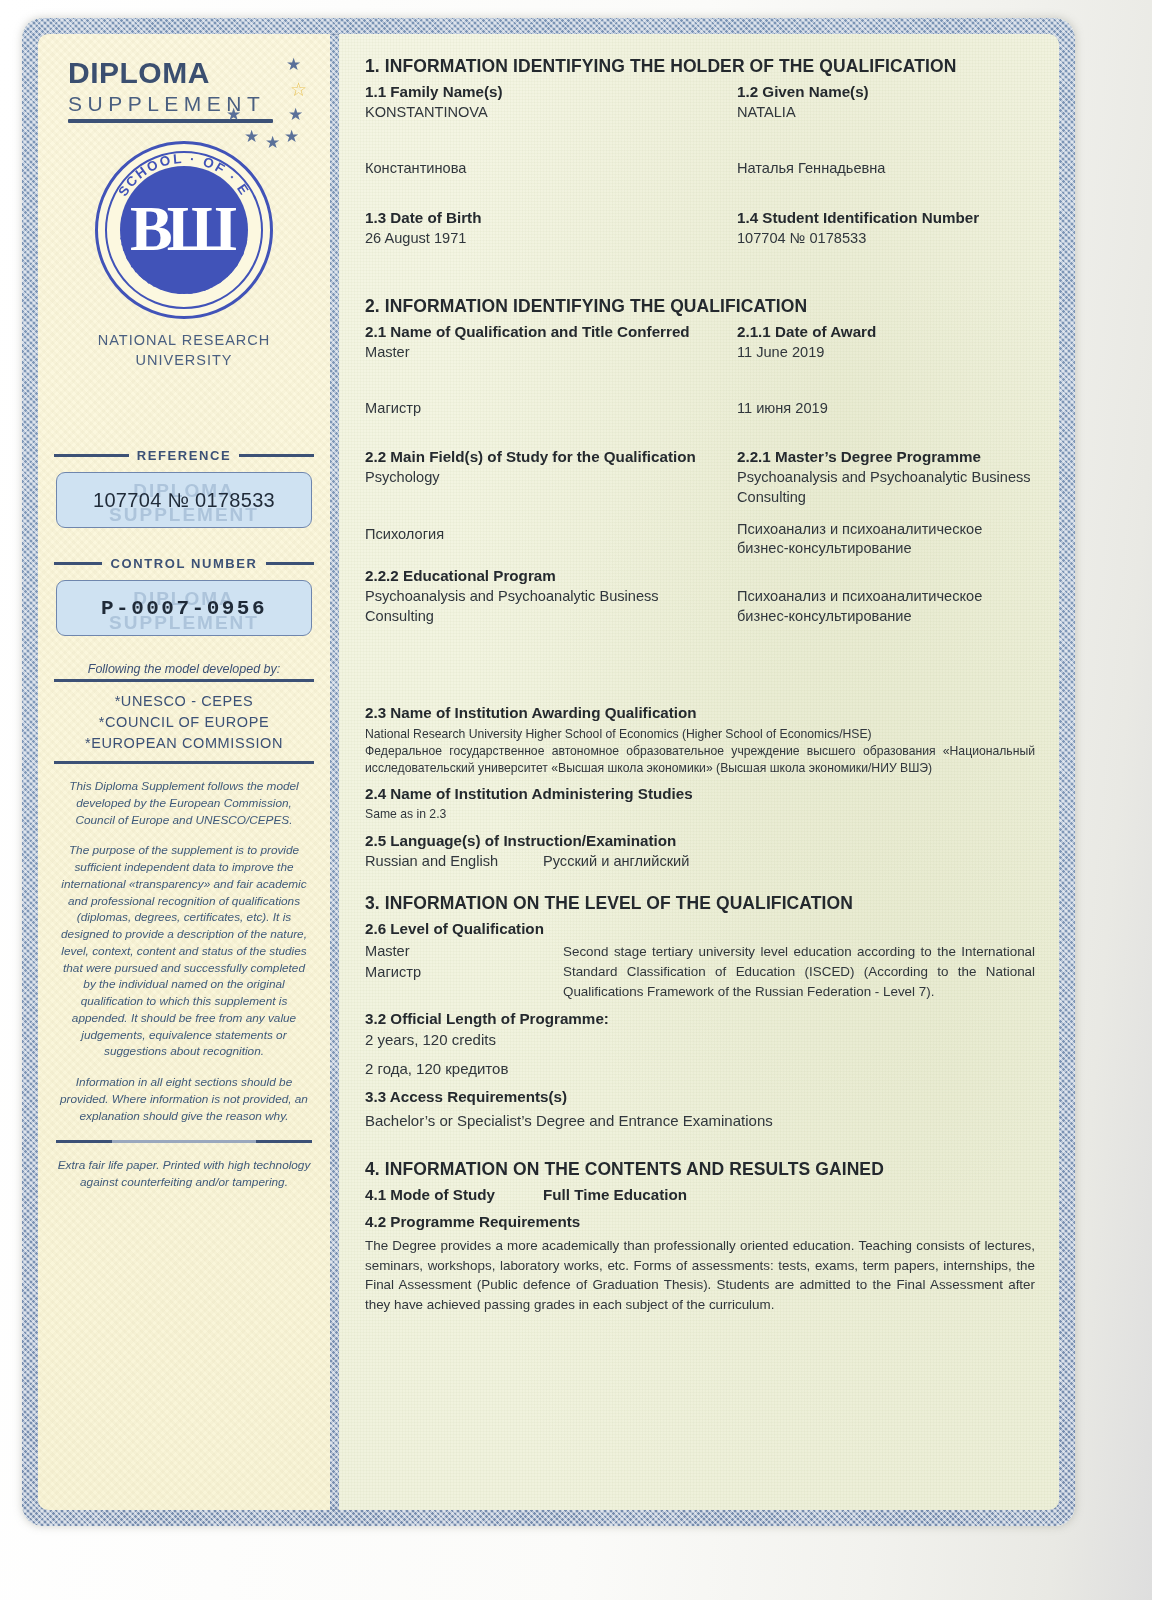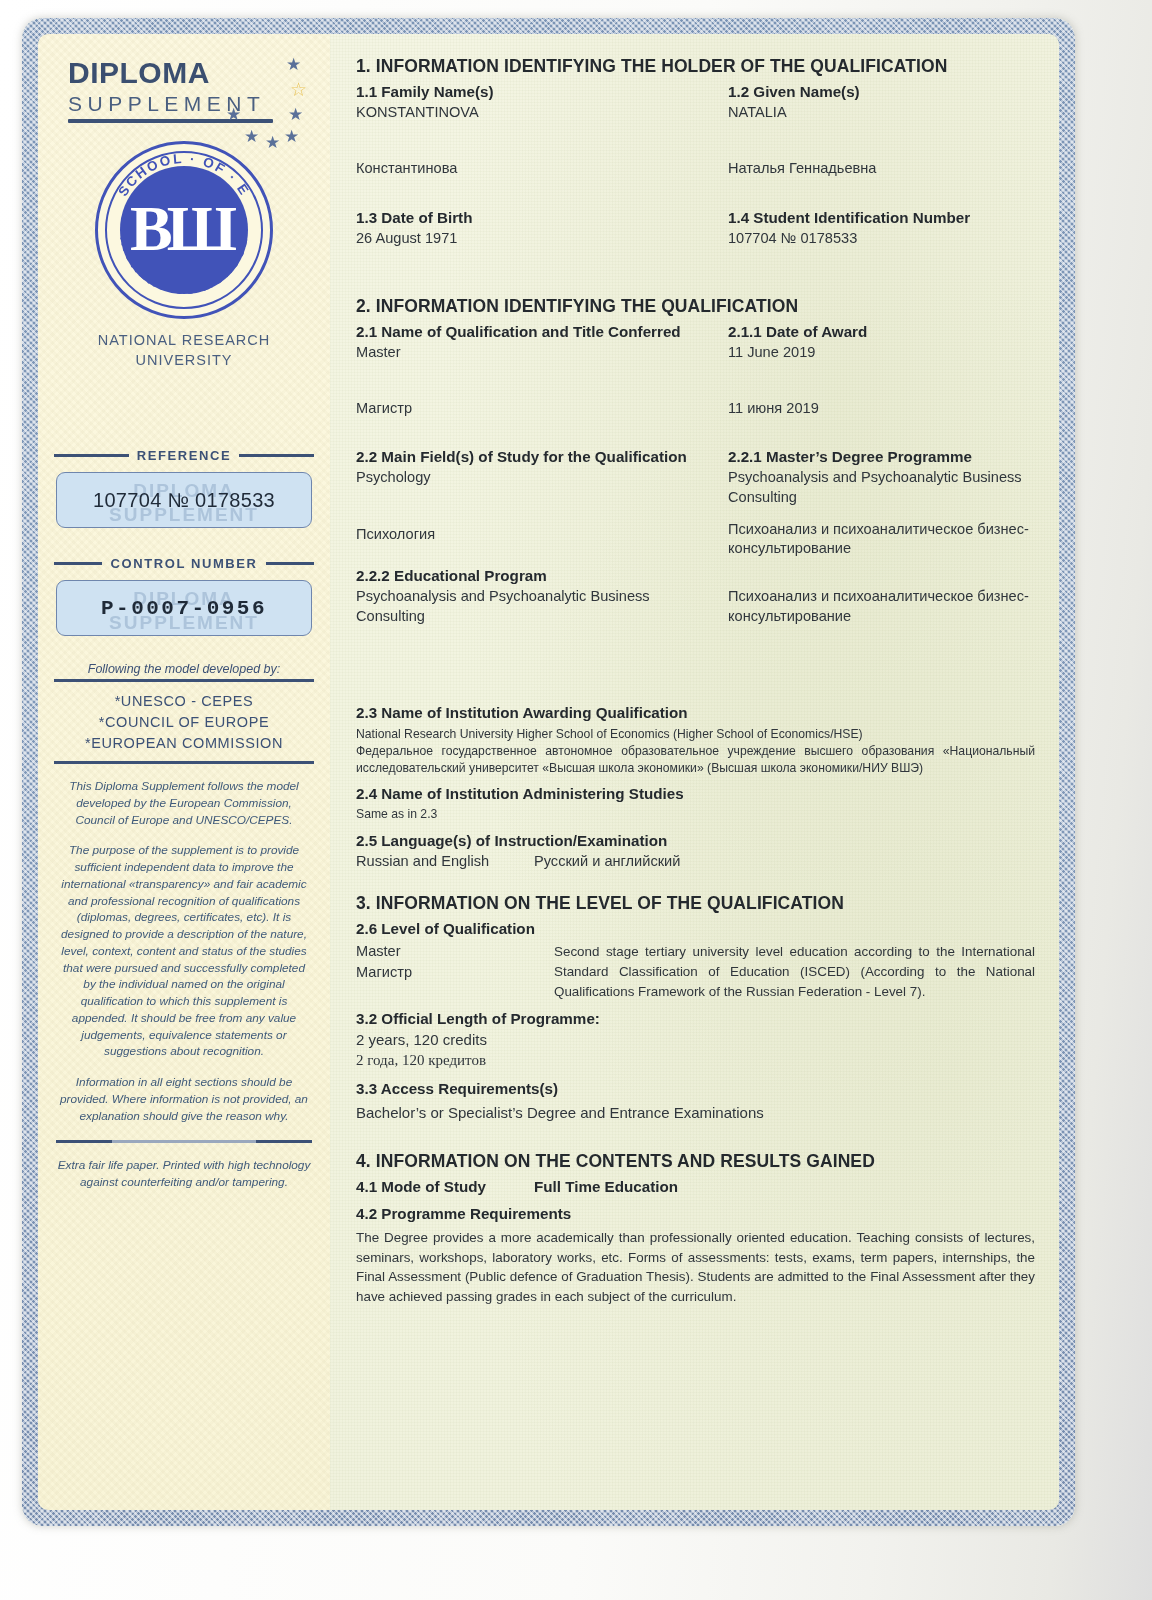--- a/index.html
+++ b/index.html
@@ -32,20 +32,21 @@
       repeating-linear-gradient(45deg, rgba(255,255,255,.55) 0 2px, rgba(255,255,255,0) 2px 4px),
       repeating-linear-gradient(-45deg, rgba(255,255,255,.45) 0 2px, rgba(255,255,255,0) 2px 4px),
       linear-gradient(180deg,#7b94b5 0%,#8098b8 50%,#768cae 100%);
   }
   #inner{
     position:absolute;left:16px;top:16px;right:16px;bottom:16px;
     border-radius:10px;
     overflow:hidden;
     display:flex;
     box-shadow: inset 0 0 0 1px rgba(90,110,140,.35);
+    gap: 9px;
   }
   
   .sidebar{
     width:292px;flex:0 0 292px;
     background:
       repeating-linear-gradient(45deg, rgba(210,200,160,.10) 0 3px, rgba(255,255,255,0) 3px 6px),
       repeating-linear-gradient(-45deg, rgba(210,200,160,.09) 0 3px, rgba(255,255,255,0) 3px 6px),
       linear-gradient(180deg,#fcf8e0 0%,#fbf7dd 40%,#f9f5d8 100%);
     position:relative;
     padding:0 12px;
@@ -371,21 +372,21 @@
           </div>
           <div class="col-r">
             <div class="para">Second stage tertiary university level education according to the International Standard Classification of Education (ISCED) (According to the National Qualifications Framework of the Russian Federation - Level 7).</div>
           </div>
         </div>
 
         <div class="sp-s"></div>
 
         <div class="fld-h">3.2 Official Length of Programme:</div>
         <div class="fld-v" style="font-size:15px;">2 years, 120 credits</div>
-        <div class="fld-v" style="font-size:15px;margin-top:1px;font-family:Liberation Serif, serif;">2 года, 120 кредитов</div>
+        <div class="fld-v" style="font-size:15px;margin-top:9px;">2 года, 120 кредитов</div>
 
         <div class="sp-s"></div>
 
         <div class="fld-h">3.3   Access Requirements(s)</div>
         <div class="fld-v" style="font-size:15px;margin-top:6px;">Bachelor’s or Specialist’s Degree and Entrance Examinations</div>
 
         <div style="height:28px"></div>
 
         <div class="sec-h">4. INFORMATION ON THE CONTENTS AND RESULTS GAINED</div>
         <div class="inline-pair">

